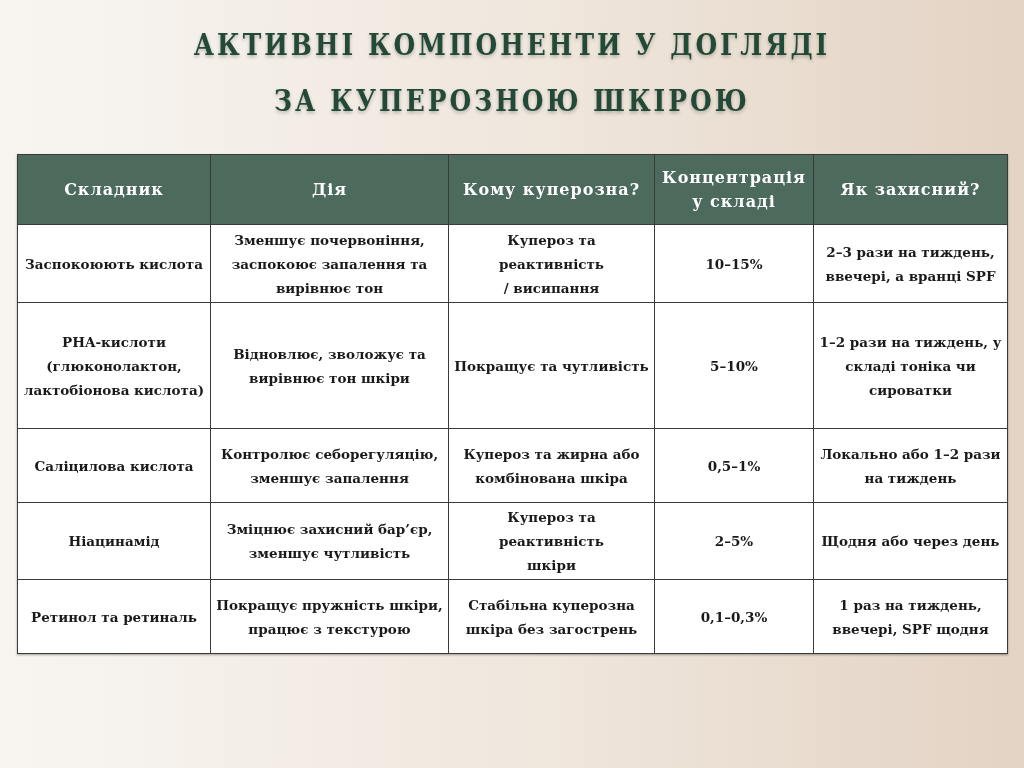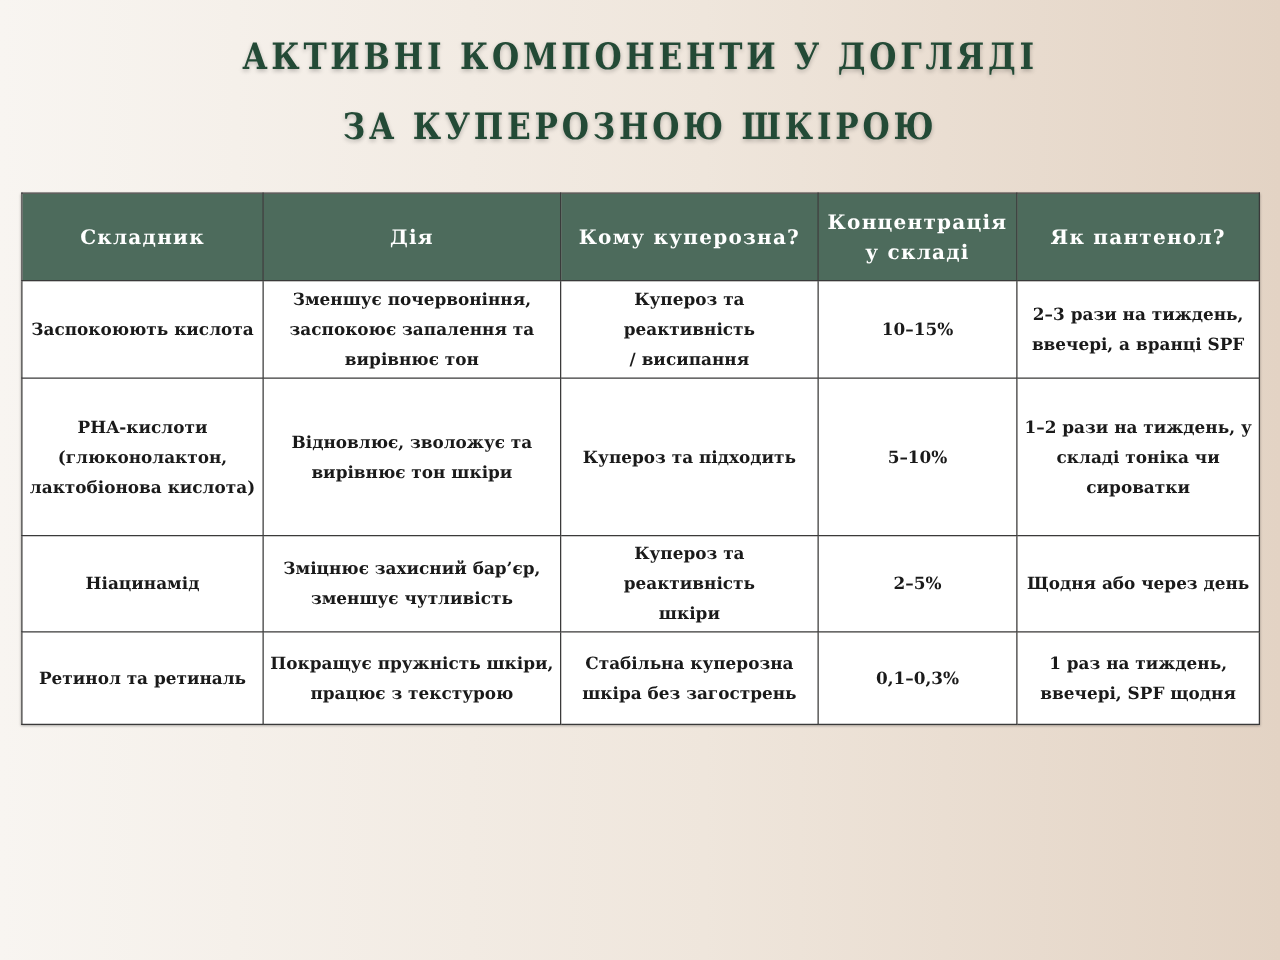--- a/index.html
+++ b/index.html
@@ -63,46 +63,56 @@
       <col class="c4">
       <col class="c5">
   </colgroup>
   <thead>
     <tr>
       <th class="pre">Складник</th>
       <th class="pre">Дія</th>
       <th class="pre">Кому куперозна?</th>
       <th class="pre">Концентрація
 у складі</th>
-      <th class="pre">Як пантенол?</th>
+      <th class="pre">Як захисний?</th>
     </tr>
   </thead>
   <tbody>
     <tr class="r1">
       <td class="pre">Заспокоюють кислота</td>
       <td class="pre">Зменшує почервоніння,
 заспокоює запалення та
 вирівнює тон</td>
       <td class="pre">Купероз та реактивність
 / висипання</td>
       <td class="pre">10–15%</td>
       <td class="pre">2–3 рази на тиждень,
 ввечері, а вранці SPF</td>
     </tr>
     <tr class="r2">
       <td class="pre">PHA-кислоти
 (глюконолактон,
 лактобіонова кислота)</td>
       <td class="pre">Відновлює, зволожує та
 вирівнює тон шкіри</td>
-      <td class="pre">Куперoз та підходить</td>
+      <td class="pre">Покращує та чутливість</td>
       <td class="pre">5–10%</td>
       <td class="pre">1–2 рази на тиждень,  у
 складі тоніка чи
 сироватки</td>
+    </tr>
+    <tr class="r3">
+      <td class="pre">Саліцилова кислота</td>
+      <td class="pre">Контролює себорегуляцію,
+зменшує запалення</td>
+      <td class="pre">Купероз та жирна або
+комбінована шкіра</td>
+      <td class="pre">0,5–1%</td>
+      <td class="pre">Локально або 1–2 рази
+на тиждень</td>
     </tr>
     <tr class="r4">
       <td class="pre">Ніацинамід</td>
       <td class="pre">Зміцнює захисний бар’єр,
 зменшує чутливість</td>
       <td class="pre">Купероз та реактивність
 шкіри</td>
       <td class="pre">2–5%</td>
       <td class="pre">Щодня або через день</td>
     </tr>

